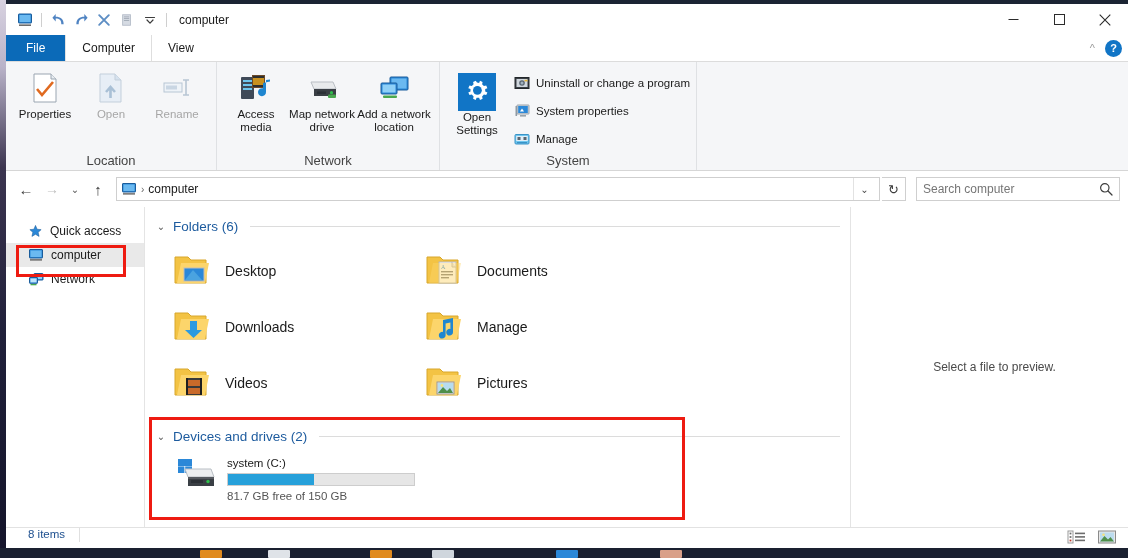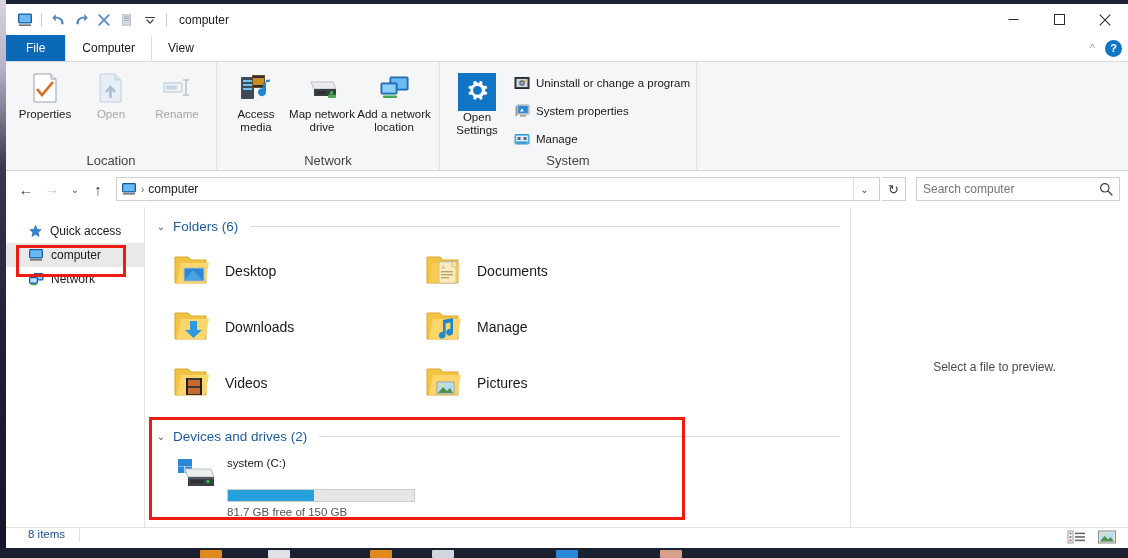--- a/index.html
+++ b/index.html
@@ -159,21 +159,21 @@
   .group-rule { flex: 1; height: 1px; background: #dcdcdc; margin-left: 6px; margin-right: 10px; }
 
   .folder-grid { display: grid; grid-template-columns: 252px 252px; margin-top: 6px; }
   .tile { display: flex; align-items: center; gap: 12px; height: 56px; padding-left: 18px; }
   .tile-label { font-size: 14px; color: #1a1a1a; }
 
   .drives-section { margin-top: 14px; position: relative; }
   .drive-grid { display: grid; grid-template-columns: 252px 252px; margin-top: 8px; }
   .drive-tile { display: flex; align-items: flex-start; gap: 10px; padding-left: 18px; height: 58px; }
   .drive-info { padding-top: 2px; }
-  .drive-name { font-size: 11.5px; color: #1a1a1a; margin-bottom: 20px; }
+  .drive-name { font-size: 11.5px; color: #1a1a1a; margin-bottom: 4px; }
   .bar-outer {
     width: 188px; height: 13px; background: #e6e6e6; border: 1px solid #cdcdcd;
   }
   .bar-inner { height: 100%; background: #26a0da; }
   .drive-free { font-size: 11.5px; color: #555; margin-top: 4px; }
   .drives-hl {
     position: absolute; left: -6px; top: -8px; width: 536px; height: 103px;
     border: 3px solid #ee1b11; pointer-events: none;
   }
 

